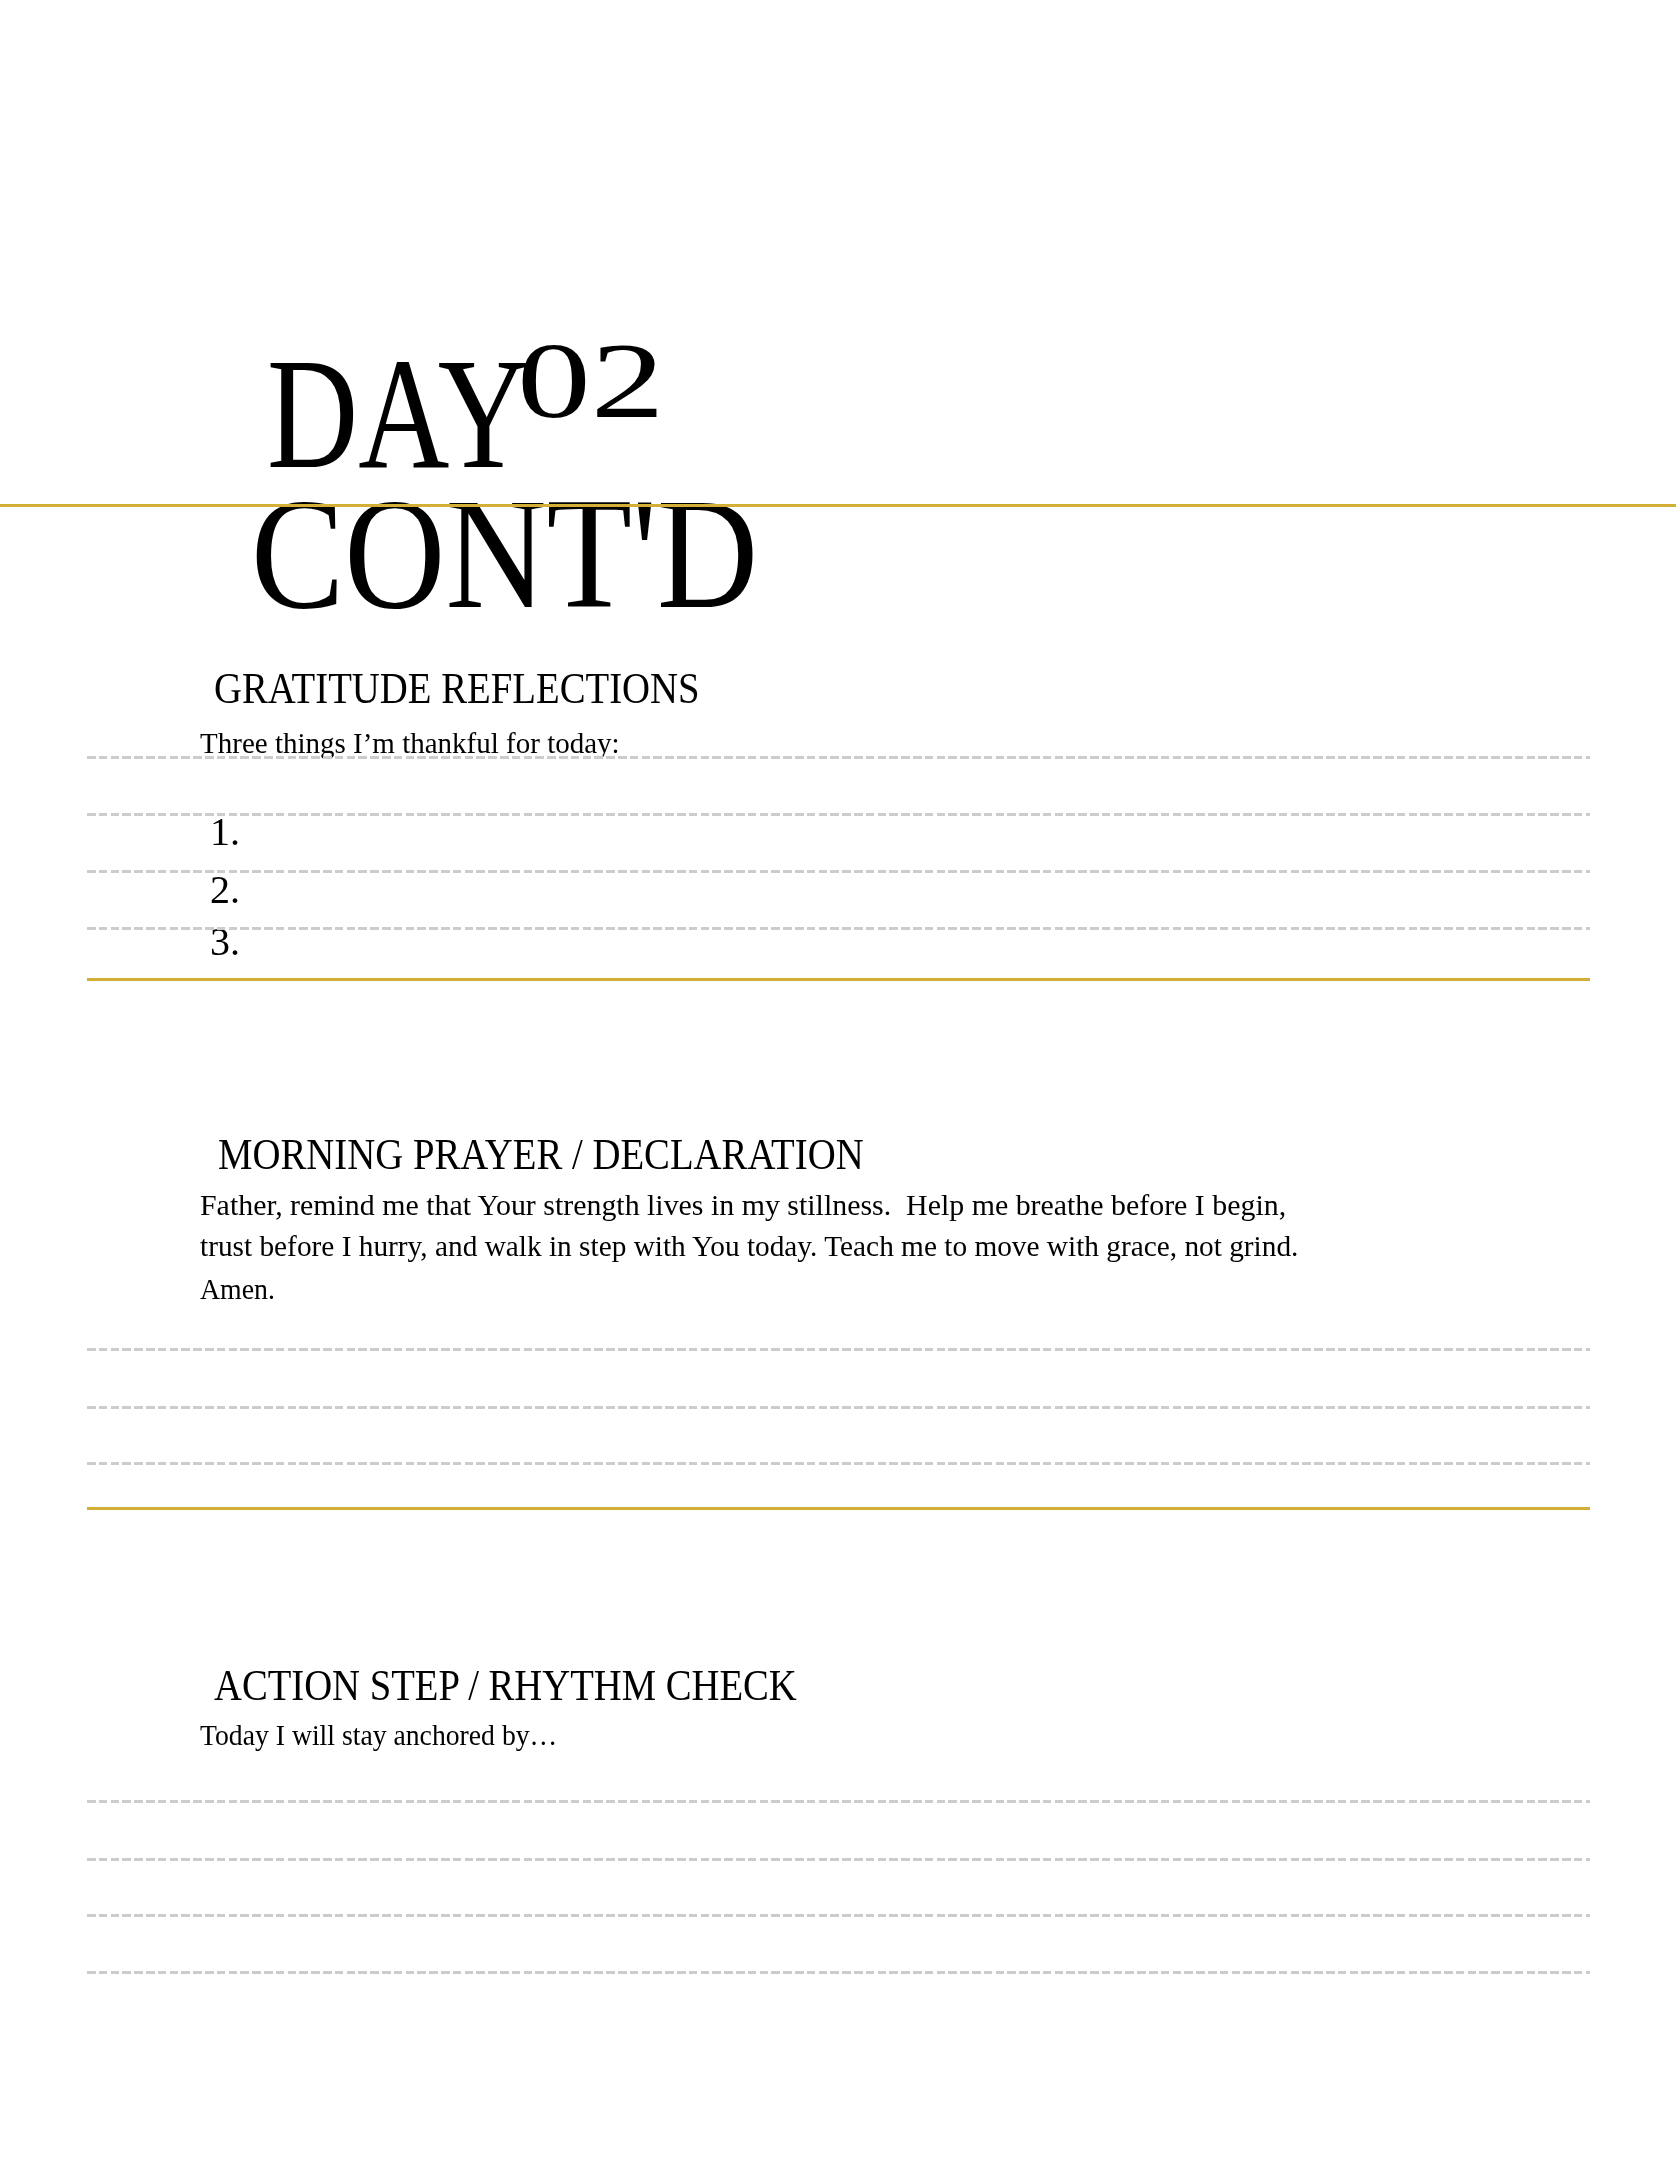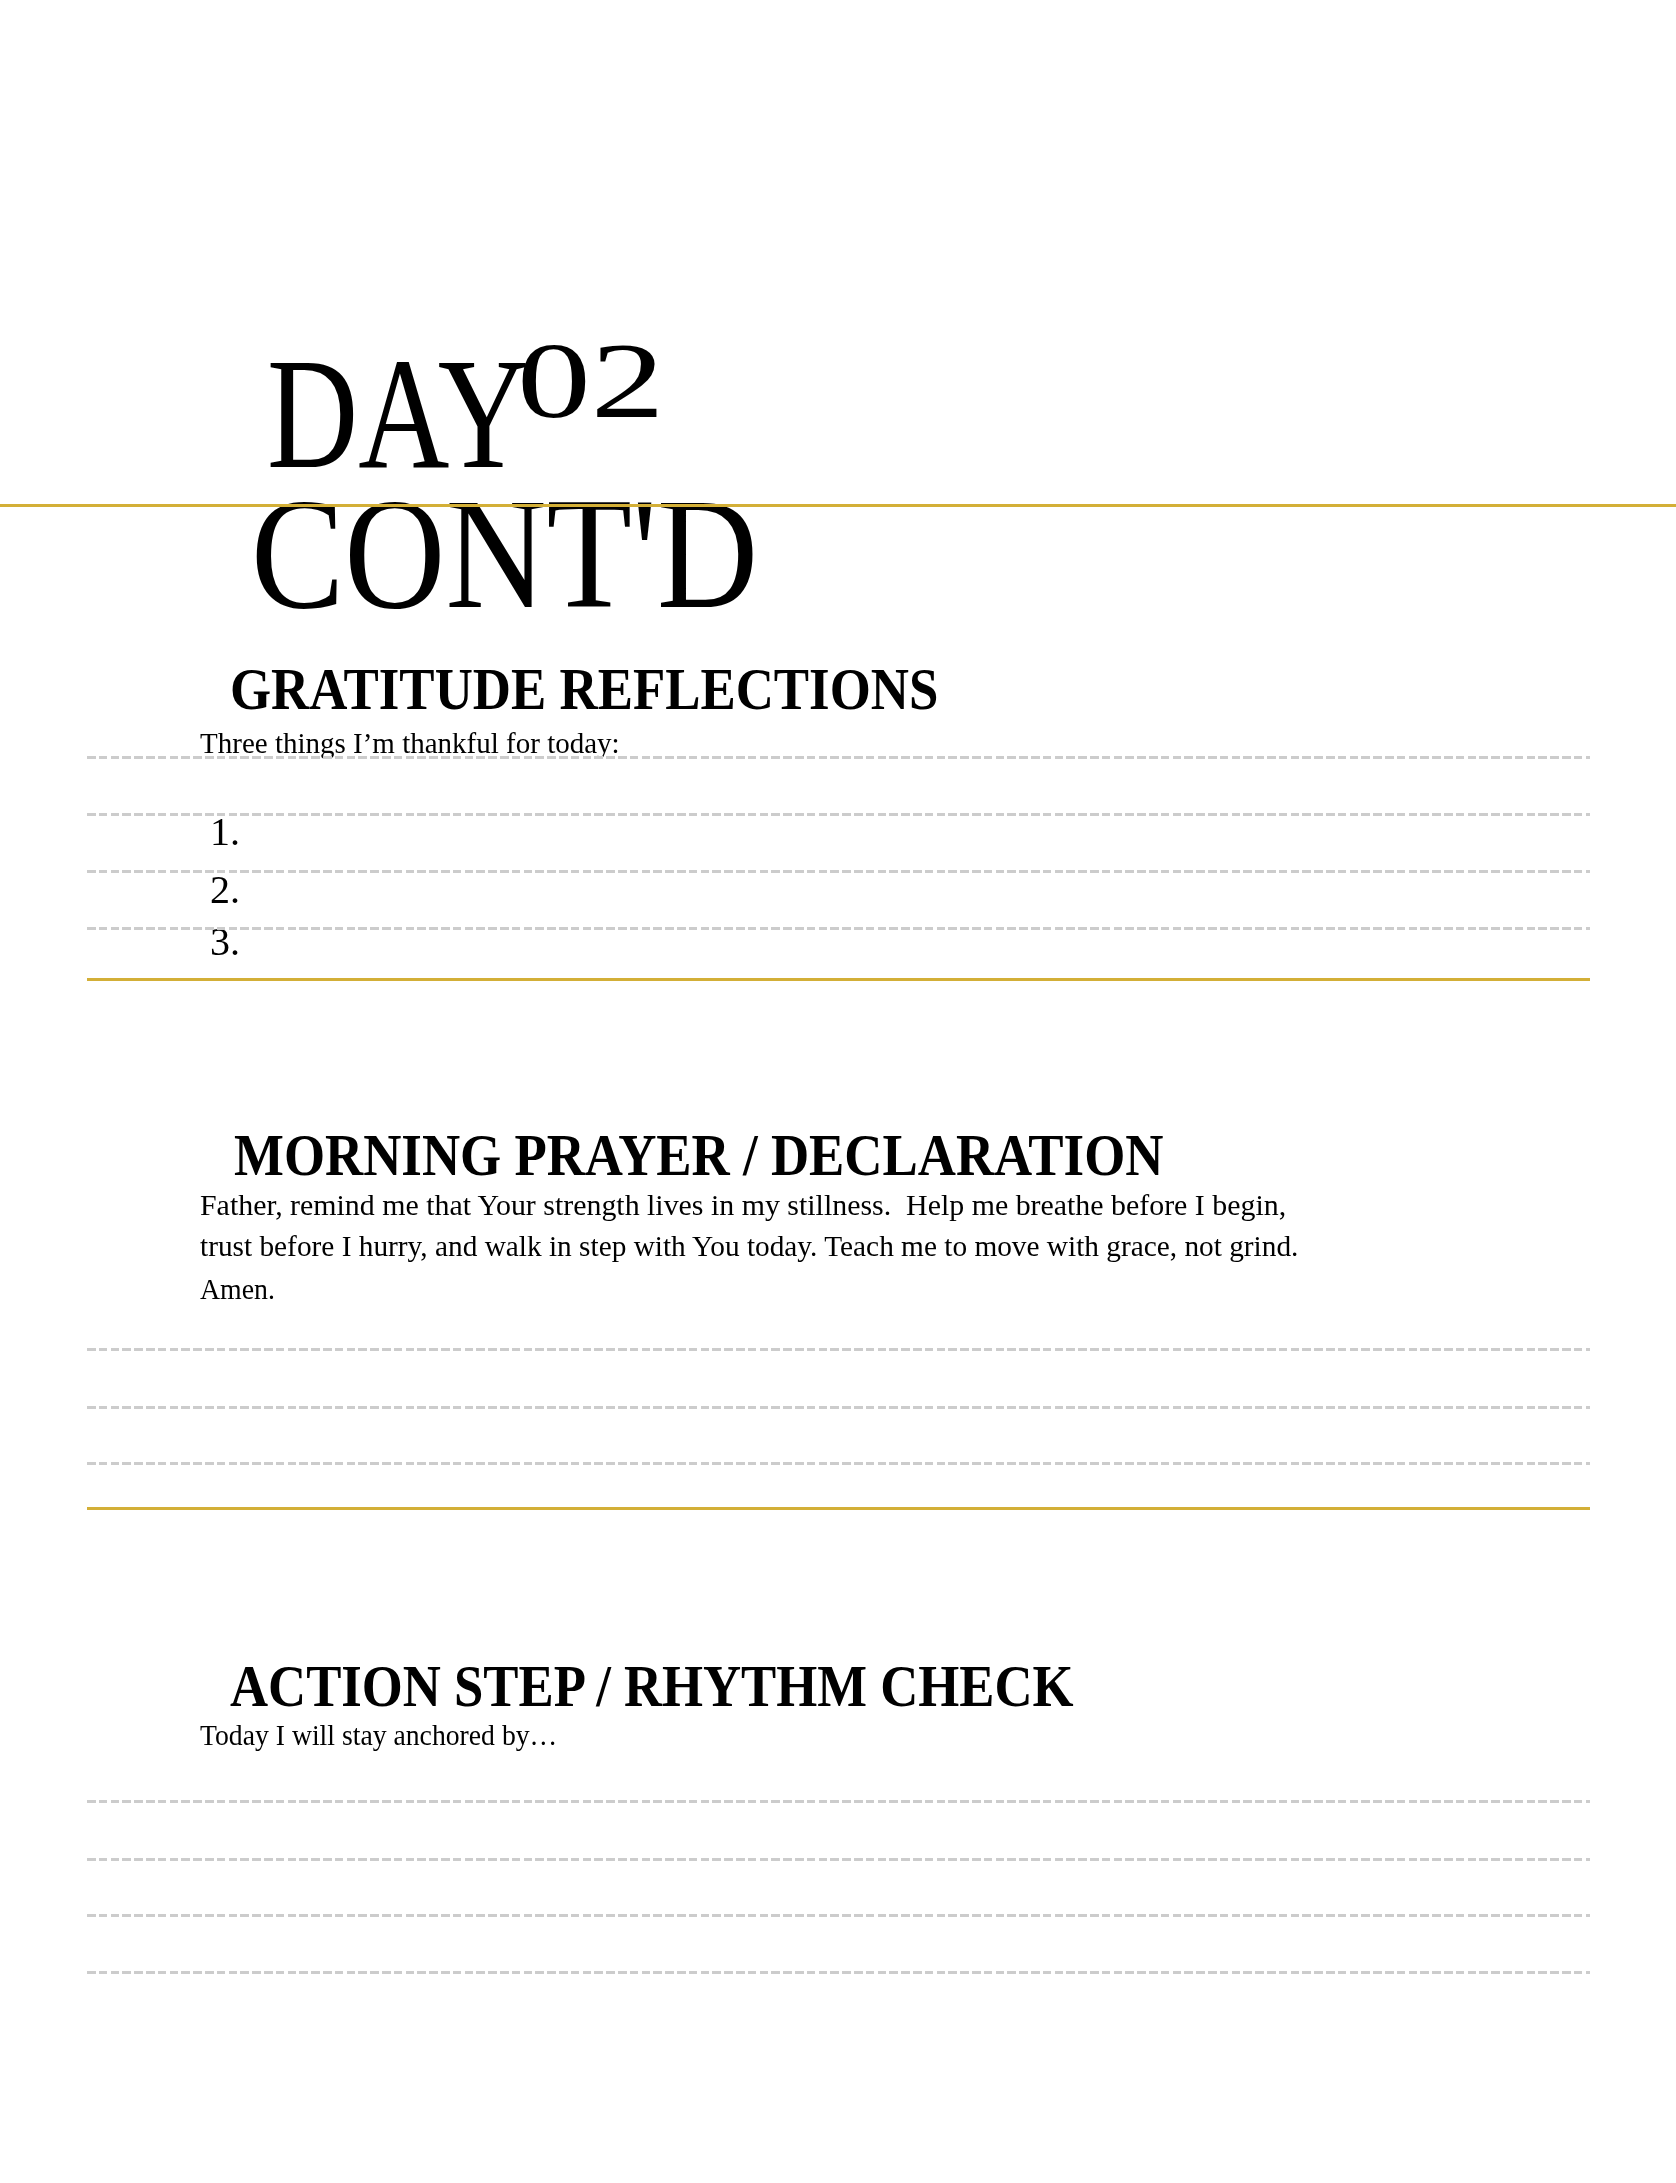--- a/index.html
+++ b/index.html
@@ -5,21 +5,21 @@
   html, body { margin: 0; padding: 0; }
   body {
     width: 1677px; height: 2516px; position: relative; overflow: hidden;
     background: #ffffff; color: #000000;
     font-family: "Liberation Serif", "DejaVu Serif", serif;
   }
   .abs { position: absolute; white-space: pre; }
   .fit { display: inline-block; transform-origin: 0 0; }
   .title { font-size: 158px; line-height: 158px; font-weight: 400; }
   .title-num { font-size: 107px; line-height: 107px; font-weight: 400; }
-  .heading { font-size: 60px; line-height: 68px; font-weight: 700; }
+  .heading { font-size: 44px; line-height: 68px; font-weight: 400; }
   .body-text { font-size: 30px; line-height: 38px; font-weight: 400; }
   .num { font-size: 40px; line-height: 40px; }
   .gold-rule { position: absolute; height: 3.1px; background: #d3af37; }
   .dash-rule {
     position: absolute; left: 87px; width: 1503px; height: 2.6px;
     background: repeating-linear-gradient(90deg, #cccccc 0 8.7px, transparent 8.7px 11.8px);
   }
 </style>
 </head>
 <body>

